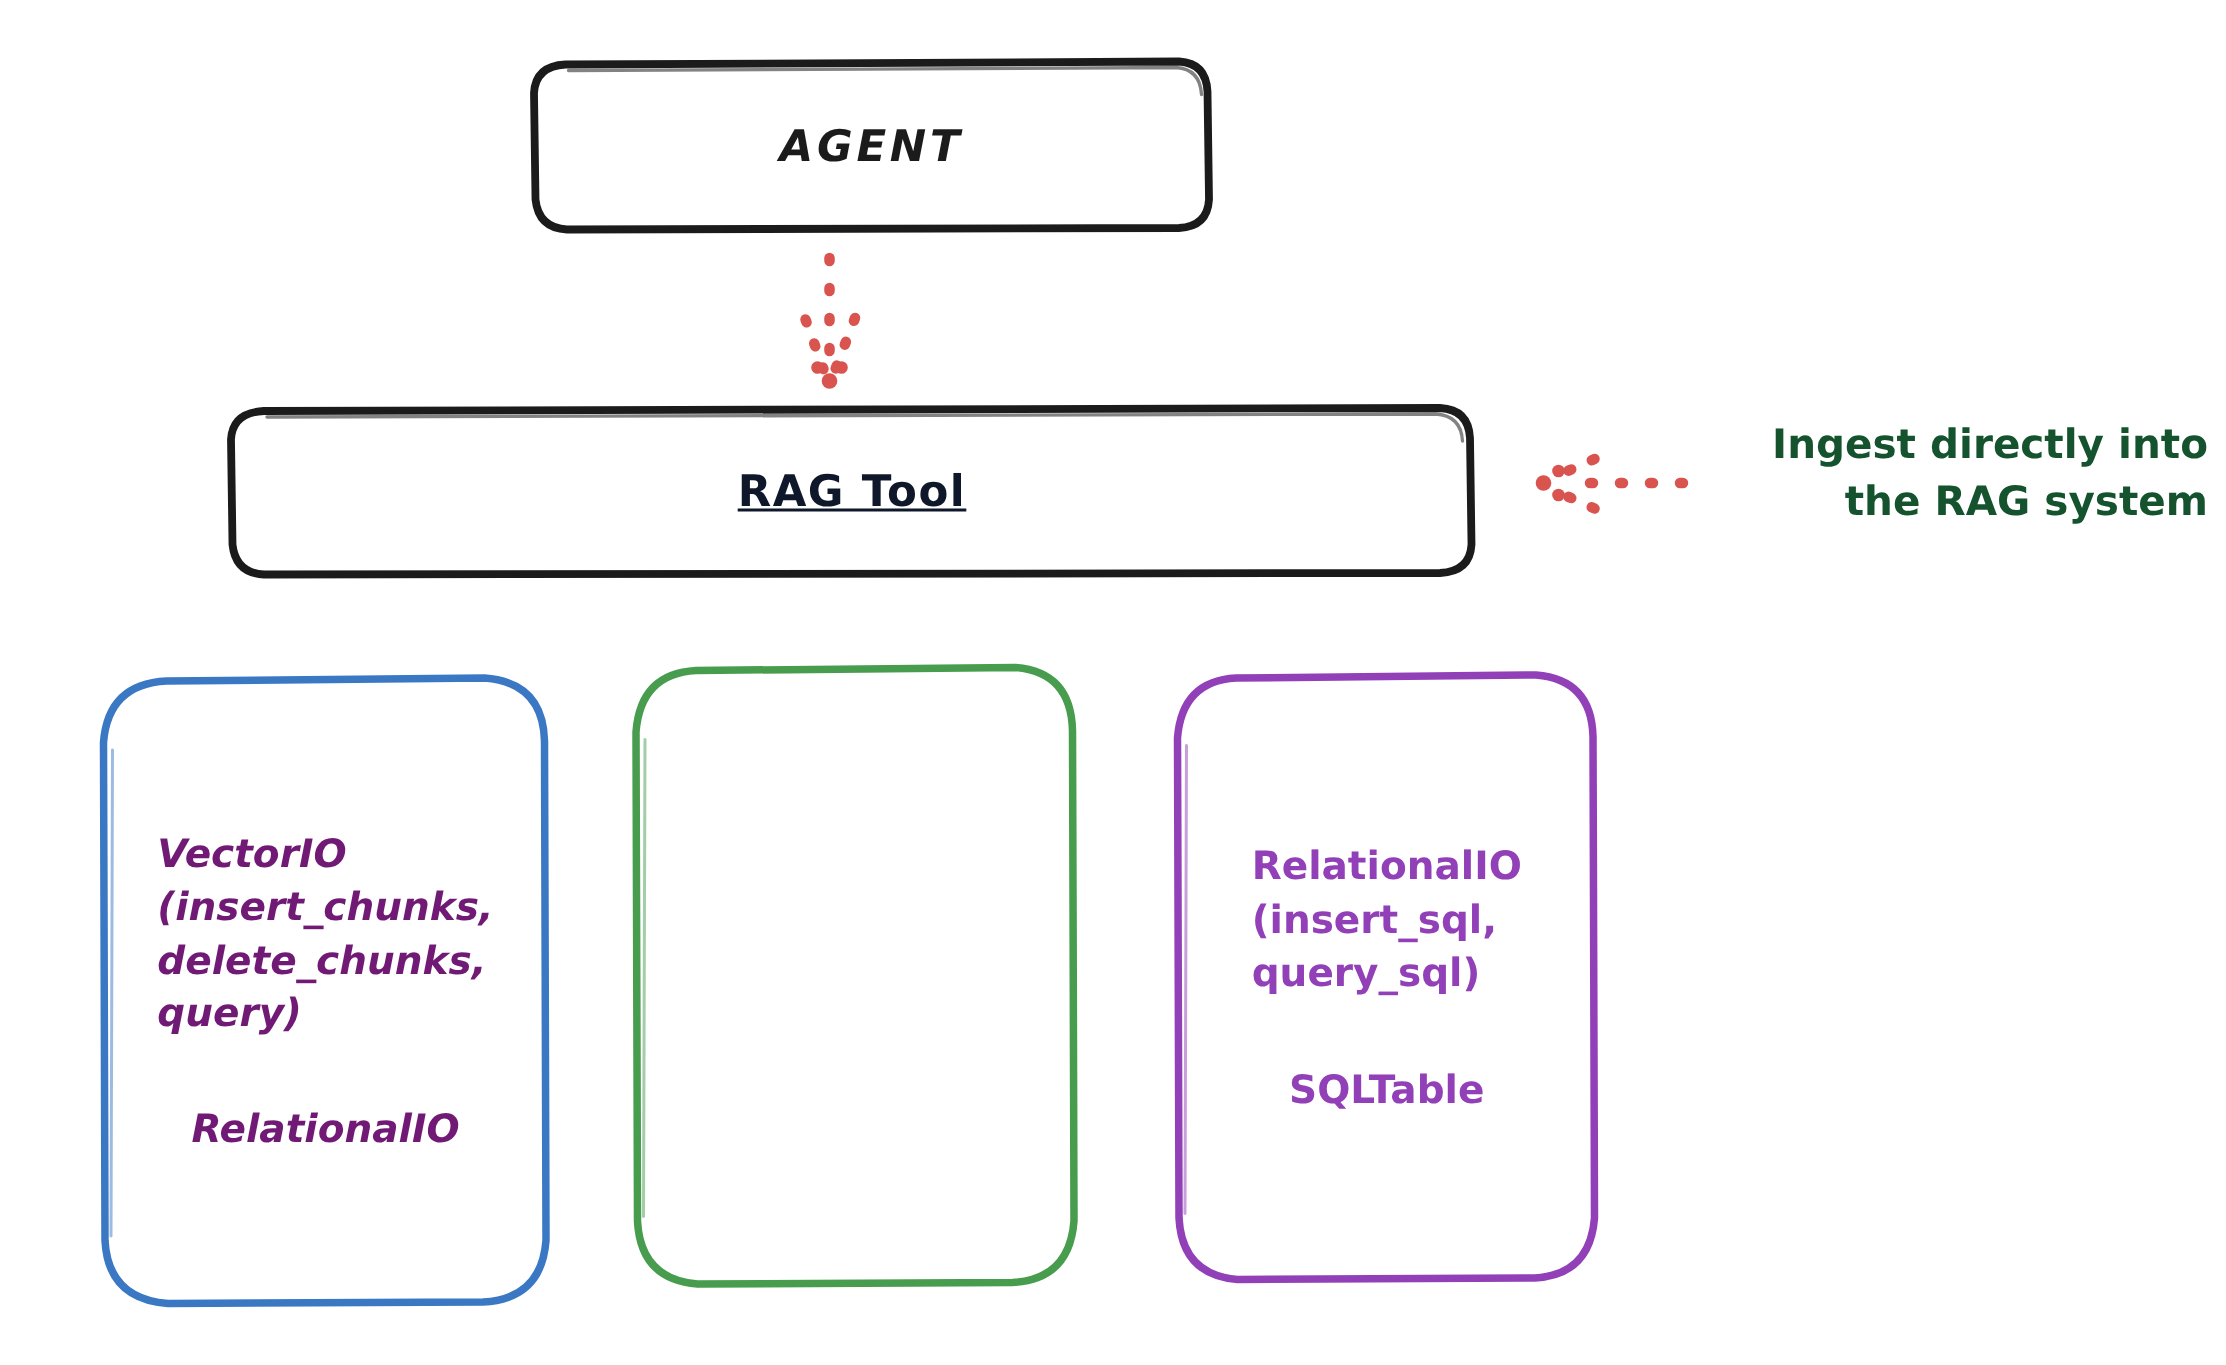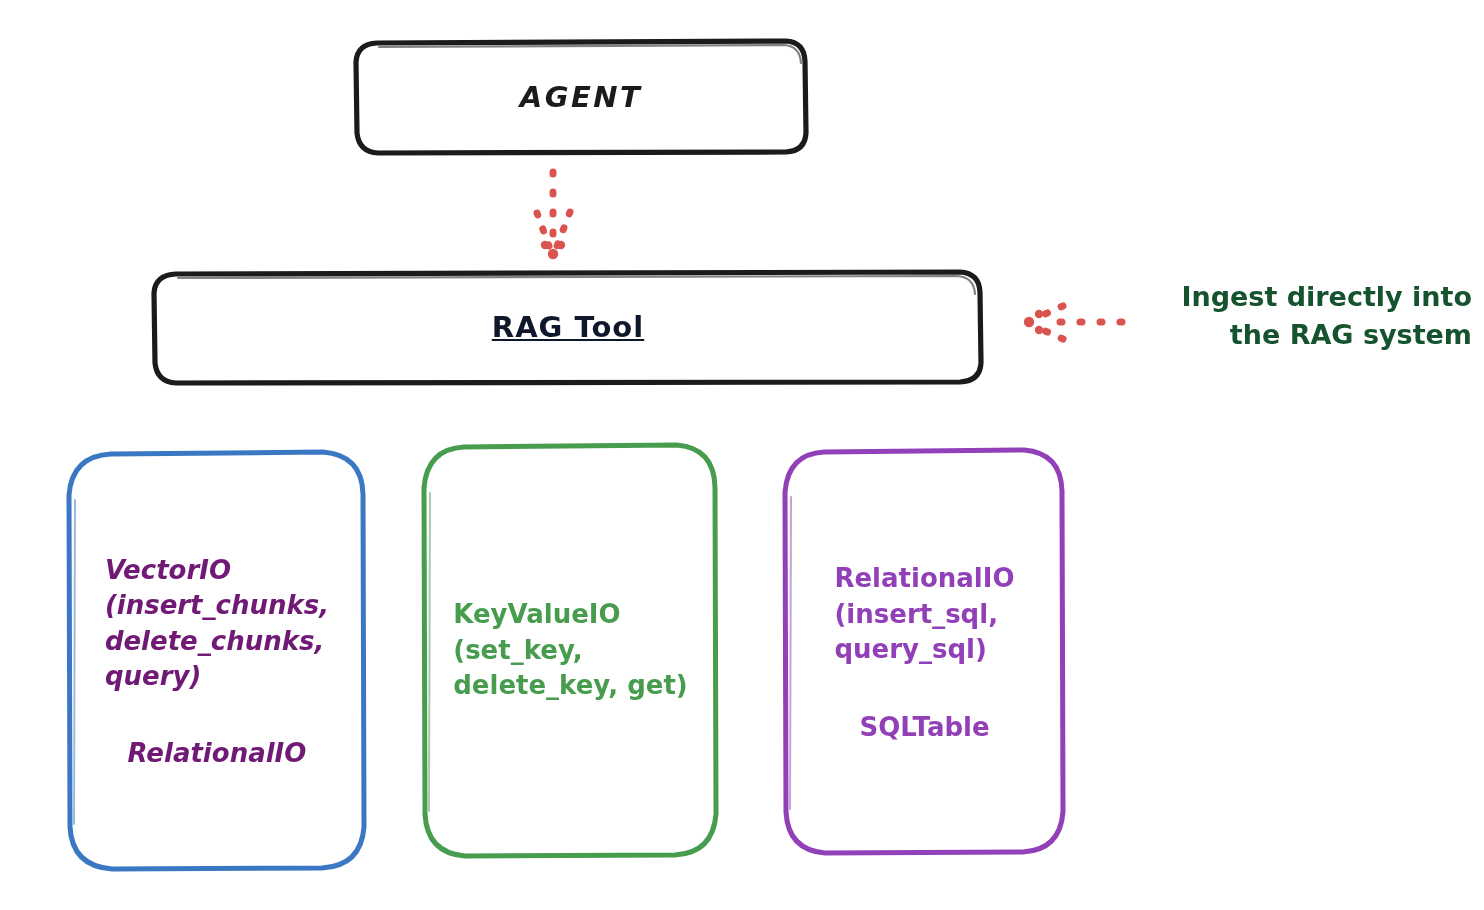--- a/index.html
+++ b/index.html
@@ -173,23 +173,20 @@
 
 <div class="node provider" id="vectorio-node">
   <div class="node-label">VectorIO
 (insert_chunks,
 delete_chunks,
 query)</div>
   <div class="node-sublabel">RelationalIO</div>
 </div>
 
 <div class="node provider" id="keyvalueio-node">
-  <div class="node-label">KeyValueIO
-(set_key,
-delete_key, get)</div>
 </div>
 
 <div class="node provider" id="relationalio-node">
   <div class="node-label">RelationalIO
 (insert_sql,
 query_sql)</div>
   <div class="node-sublabel">SQLTable</div>
 </div>
 
 <div id="ingest-annotation">Ingest directly into

